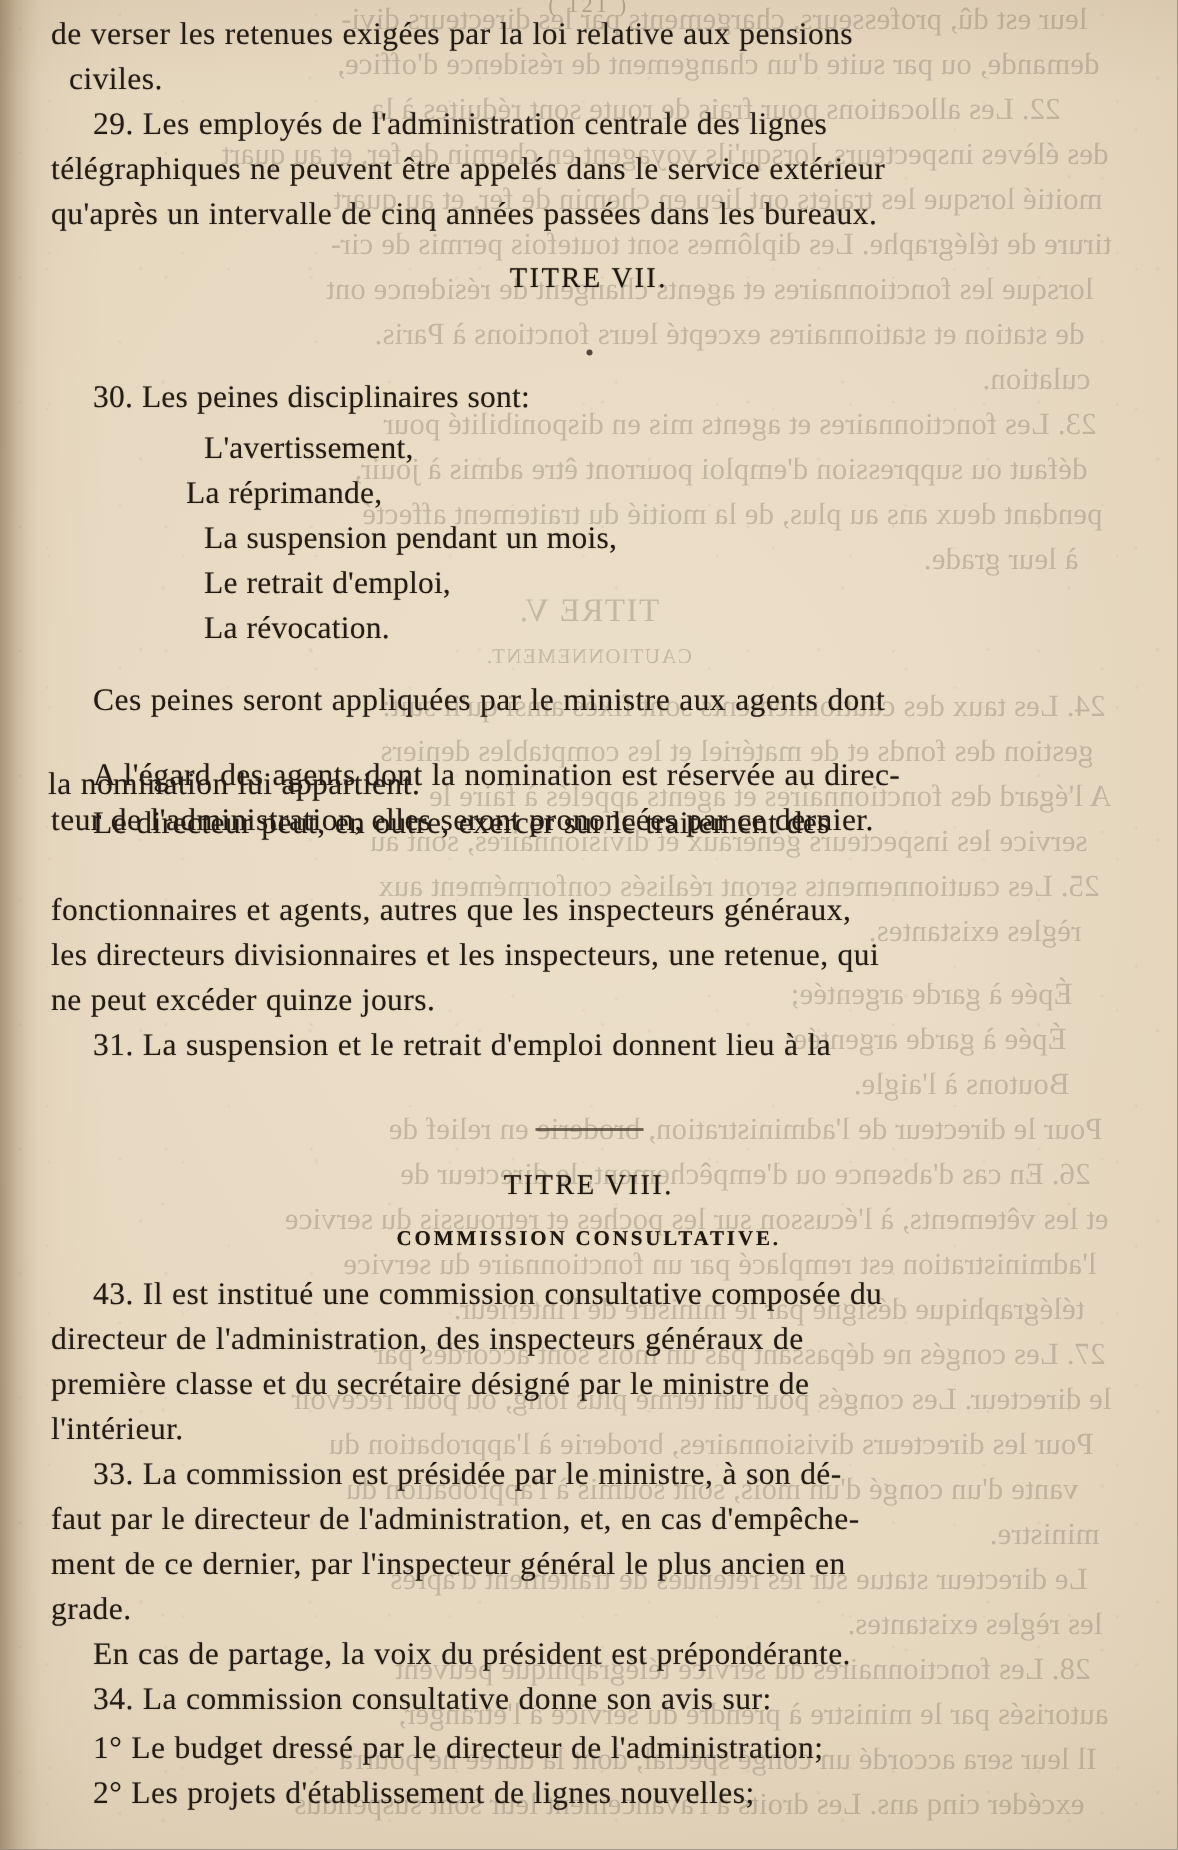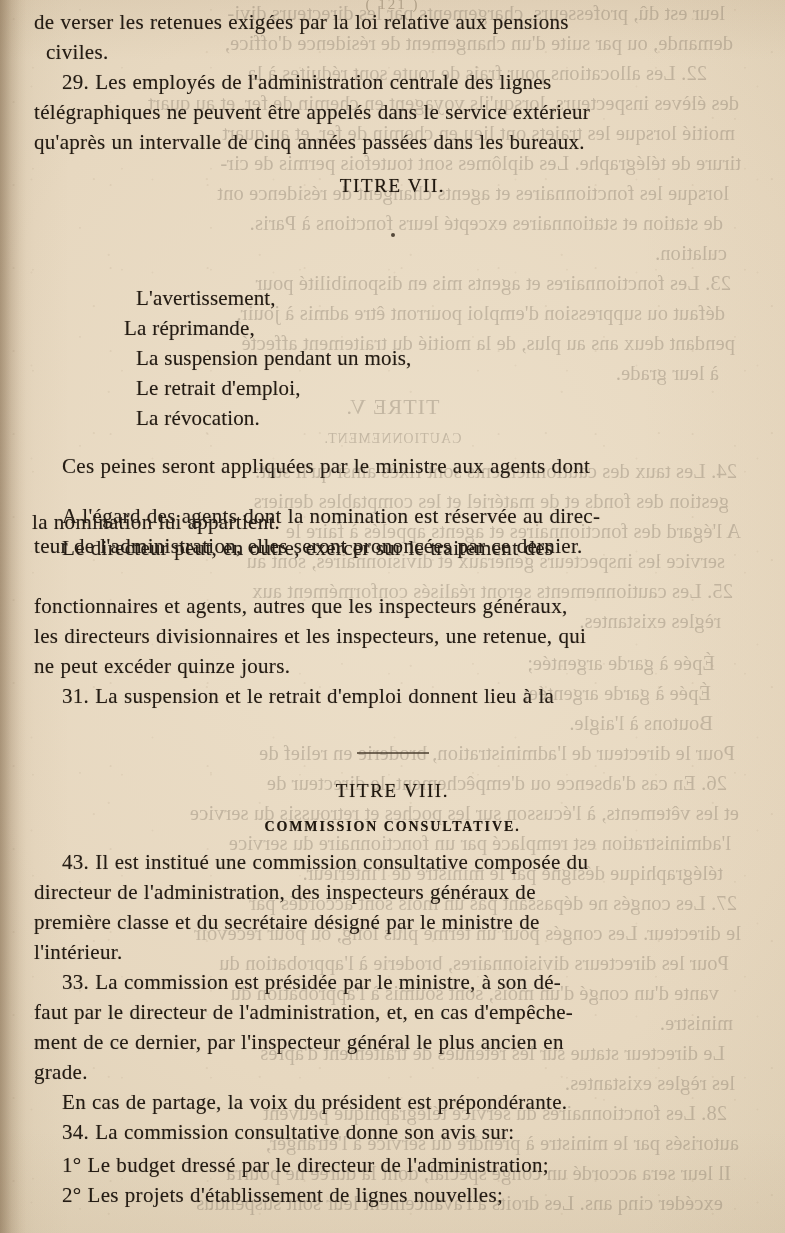--- a/index.html
+++ b/index.html
@@ -220,20 +220,21 @@
     <div class="ln just" style="top:12px; left:34px;">de verser les retenues exigées par la loi relative aux pensions</div>
     <div class="ln just" style="top:42px; left:34px;margin-left:12px;">civiles.</div>
 
     <div class="ln just" style="top:72px; left:62px;">29. Les employés de l'administration centrale des lignes</div>
     <div class="ln just" style="top:102px; left:34px;">télégraphiques ne peuvent être appelés dans le service extérieur</div>
     <div class="ln just" style="top:132px; left:34px;">qu'après un intervalle de cinq années passées dans les bureaux.</div>
 
     <div class="ctr titre" style="top:176px;">TITRE VII.</div>
     <div class="dot-orn" style="top:233px;"></div>
 
+    <div class="ln" style="top:254px; left:62px;">30. Les peines disciplinaires sont:</div>
 
     <div class="ln" style="top:288px; left:136px;">L'avertissement,</div>
     <div class="ln" style="top:318px; left:124px;">La réprimande,</div>
     <div class="ln" style="top:348px; left:136px;">La suspension pendant un mois,</div>
     <div class="ln" style="top:378px; left:136px;">Le retrait d'emploi,</div>
     <div class="ln" style="top:408px; left:136px;">La révocation.</div>
 
     <div class="ln just" style="top:446px; left:62px;margin-top:10px;">Ces peines seront appliquées par le ministre aux agents dont</div>
     <div class="ln just" style="top:476px; left:32px;margin-top:36px;">la nomination lui appartient.</div>
 

